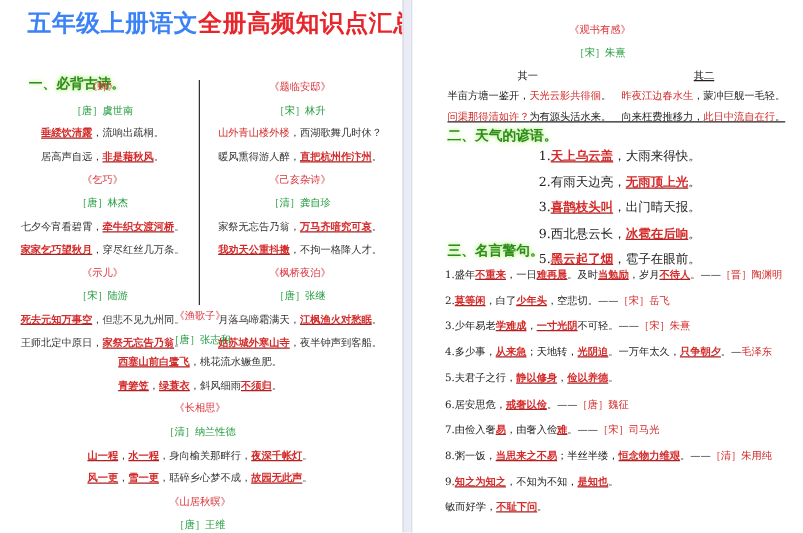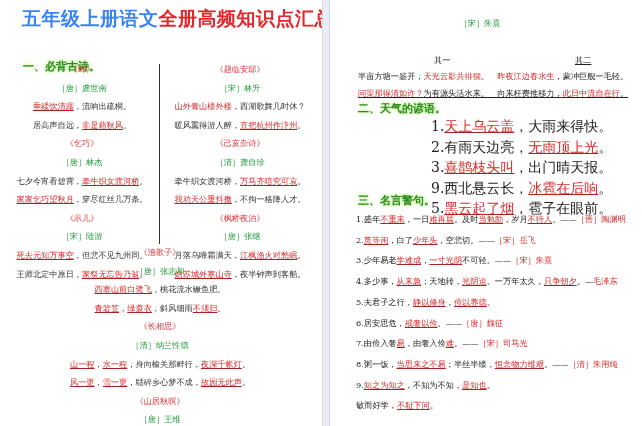--- a/index.html
+++ b/index.html
@@ -20,28 +20,28 @@
   .doc-title .black { color:#3b82f6; }
   .doc-title .red { color:#e8252a; }
 
   .sec-head { position:absolute; font-size:11px; font-weight:bold; color:#2d8a1e;
     text-shadow:0 0 3px #b8f08c, 0 0 5px #c8f5a0; white-space:nowrap; }
 
   .poem-col { position:absolute; text-align:center; font-size:8.2px; line-height:18.6px; white-space:nowrap; }
   .ptitle { color:#d9333a; }
   .pauthor { color:#1e9a3a; }
   .pline { color:#333; }
-  .hl { color:#d42a2a; text-decoration:underline; text-decoration-color:#a22; }
+  .hl { color:#d42a2a; text-decoration:underline; text-decoration-color:#a22;font-weight:bold; }
   .redtxt { color:#d42a2a; }
 
   .divider { position:absolute; left:159px; top:64px; width:1px; height:180px; background:#333; }
 
   .line-abs { position:absolute; font-size:8.2px; white-space:nowrap; }
-  .sub-head { position:absolute; font-size:8.2px; color:#222;margin-left:20px; }
-  .list { position:absolute; font-size:14px; line-height:20.5px; white-space:nowrap; }
+  .sub-head { position:absolute; font-size:8.2px; color:#222; }
+  .list { position:absolute; font-size:10px; line-height:20.5px; white-space:nowrap; }
   .quotes { position:absolute; left:356px; top:209px; font-size:8.2px; line-height:20.7px; white-space:nowrap; }
 </style>
 </head>
 <body>
 
 <div class="page page-left">
   <div class="doc-title">
     <span class="black">五年级上册语文</span><span class="red">全册高频知识点汇总</span>
   </div>
 
@@ -63,21 +63,21 @@
       <div class="pline"><span class="hl">死去元知万事空</span><span>，但悲不见九州同。</span></div>
       <div class="pline"><span>王师北定中原日，</span><span class="hl">家祭无忘告乃翁</span><span>。</span></div>
     </div>
   <div class="poem-col" id="col-right" style="left:162px; top:60px; width:156px;">
       <div class="ptitle">《题临安邸》</div>
       <div class="pauthor">［宋］林升</div>
       <div class="pline"><span class="redtxt">山外青山楼外楼</span><span>，西湖歌舞几时休？</span></div>
       <div class="pline"><span>暖风熏得游人醉，</span><span class="hl">直把杭州作汴州</span><span>。</span></div>
       <div class="ptitle">《己亥杂诗》</div>
       <div class="pauthor">［清］龚自珍</div>
-      <div class="pline"><span>牵牛织女渡河桥，</span><span class="hl">万马齐喑究可哀</span><span>。</span></div>
+      <div class="pline"><span>家祭无忘告乃翁，</span><span class="hl">万马齐喑究可哀</span><span>。</span></div>
       <div class="pline"><span class="hl">我劝天公重抖擞</span><span>，不拘一格降人才。</span></div>
       <div class="ptitle">《枫桥夜泊》</div>
       <div class="pauthor">［唐］张继</div>
       <div class="pline"><span>月落乌啼霜满天，</span><span class="hl">江枫渔火对愁眠</span><span>。</span></div>
       <div class="pline"><span class="hl">姑苏城外寒山寺</span><span>，夜半钟声到客船。</span></div>
     </div>
   <div class="poem-col" id="col-center" style="left:20px; top:243px; width:280px;">
       <div class="ptitle">《渔歌子》</div>
       <div class="pauthor">［唐］张志和</div>
       <div class="pline"><span class="hl">西塞山前白鹭飞</span><span>，桃花流水鳜鱼肥。</span></div>
@@ -89,20 +89,21 @@
       <div class="ptitle">《山居秋暝》</div>
       <div class="pauthor">［唐］王维</div>
     </div>
 </div>
 
 <div class="page-gap"></div>
 
 <div class="page page-right"></div>
 
 <div class="poem-col" style="left:330px; top:14px; width:300px;">
+  <div class="ptitle">《观书有感》</div>
   <div class="pauthor">［宋］朱熹</div>
 </div>
 <div class="sub-head" style="left:414px; top:55px;">其一</div>
 <div class="sub-head" style="left:555px; top:55px;text-decoration:underline;">其二</div>
 <div class="line-abs" id="guan-l1" style="left:358px; top:71px;"><span>半亩方塘一鉴开，</span><span class="redtxt">天光云影共徘徊</span><span>。　</span><span class="redtxt">昨夜江边春水生</span><span>，蒙冲巨舰一毛轻。</span></div>
 <div class="line-abs" id="guan-l2" style="left:358px; top:88px;text-decoration:underline;"><span class="redtxt">问渠那得清如许？</span><span>为有源头活水来。　向来枉费推移力，</span><span class="redtxt">此日中流自在行</span><span>。</span></div>
 
 <div class="sec-head" style="left:358px; top:101px;">二、天气的谚语。</div>
 <div class="list" id="proverbs" style="left:431px; top:116px;">
     <div><span>1.</span><span class="hl">天上乌云盖</span><span>，大雨来得快。</span></div>

